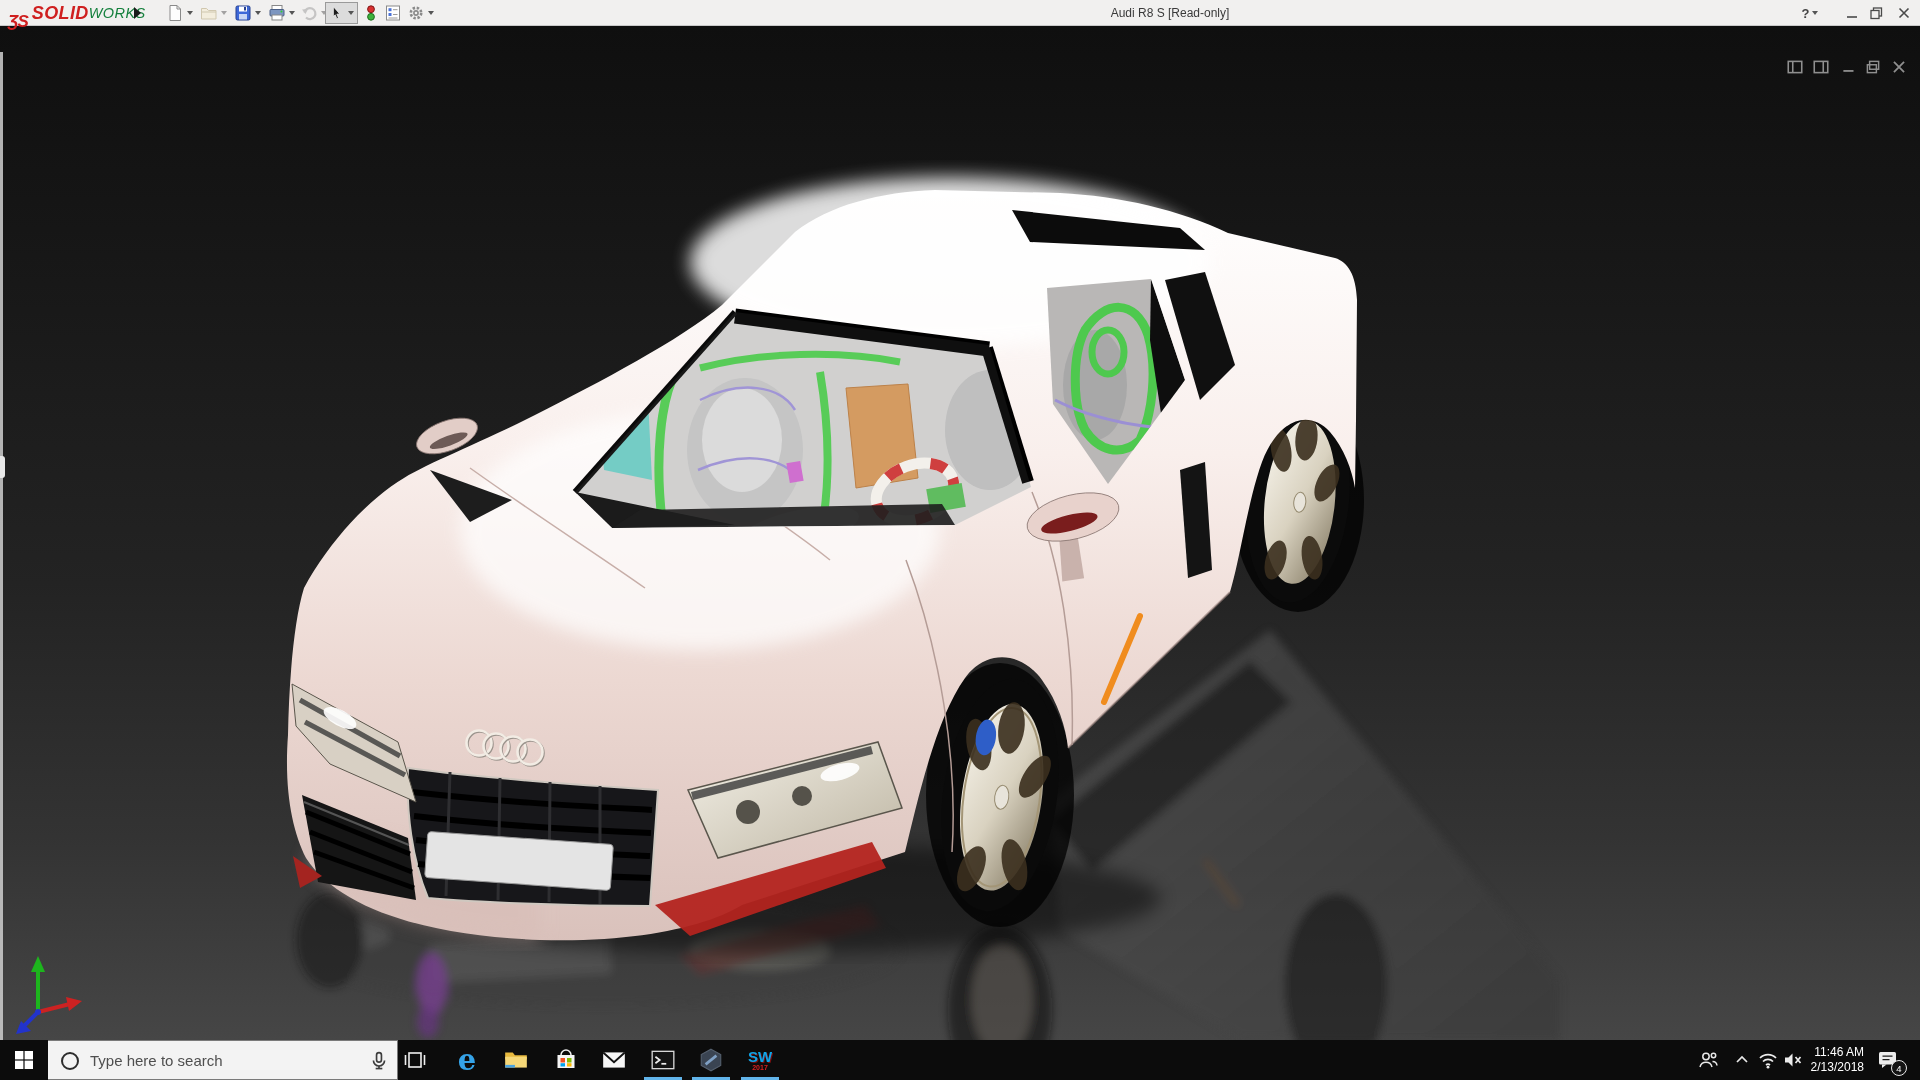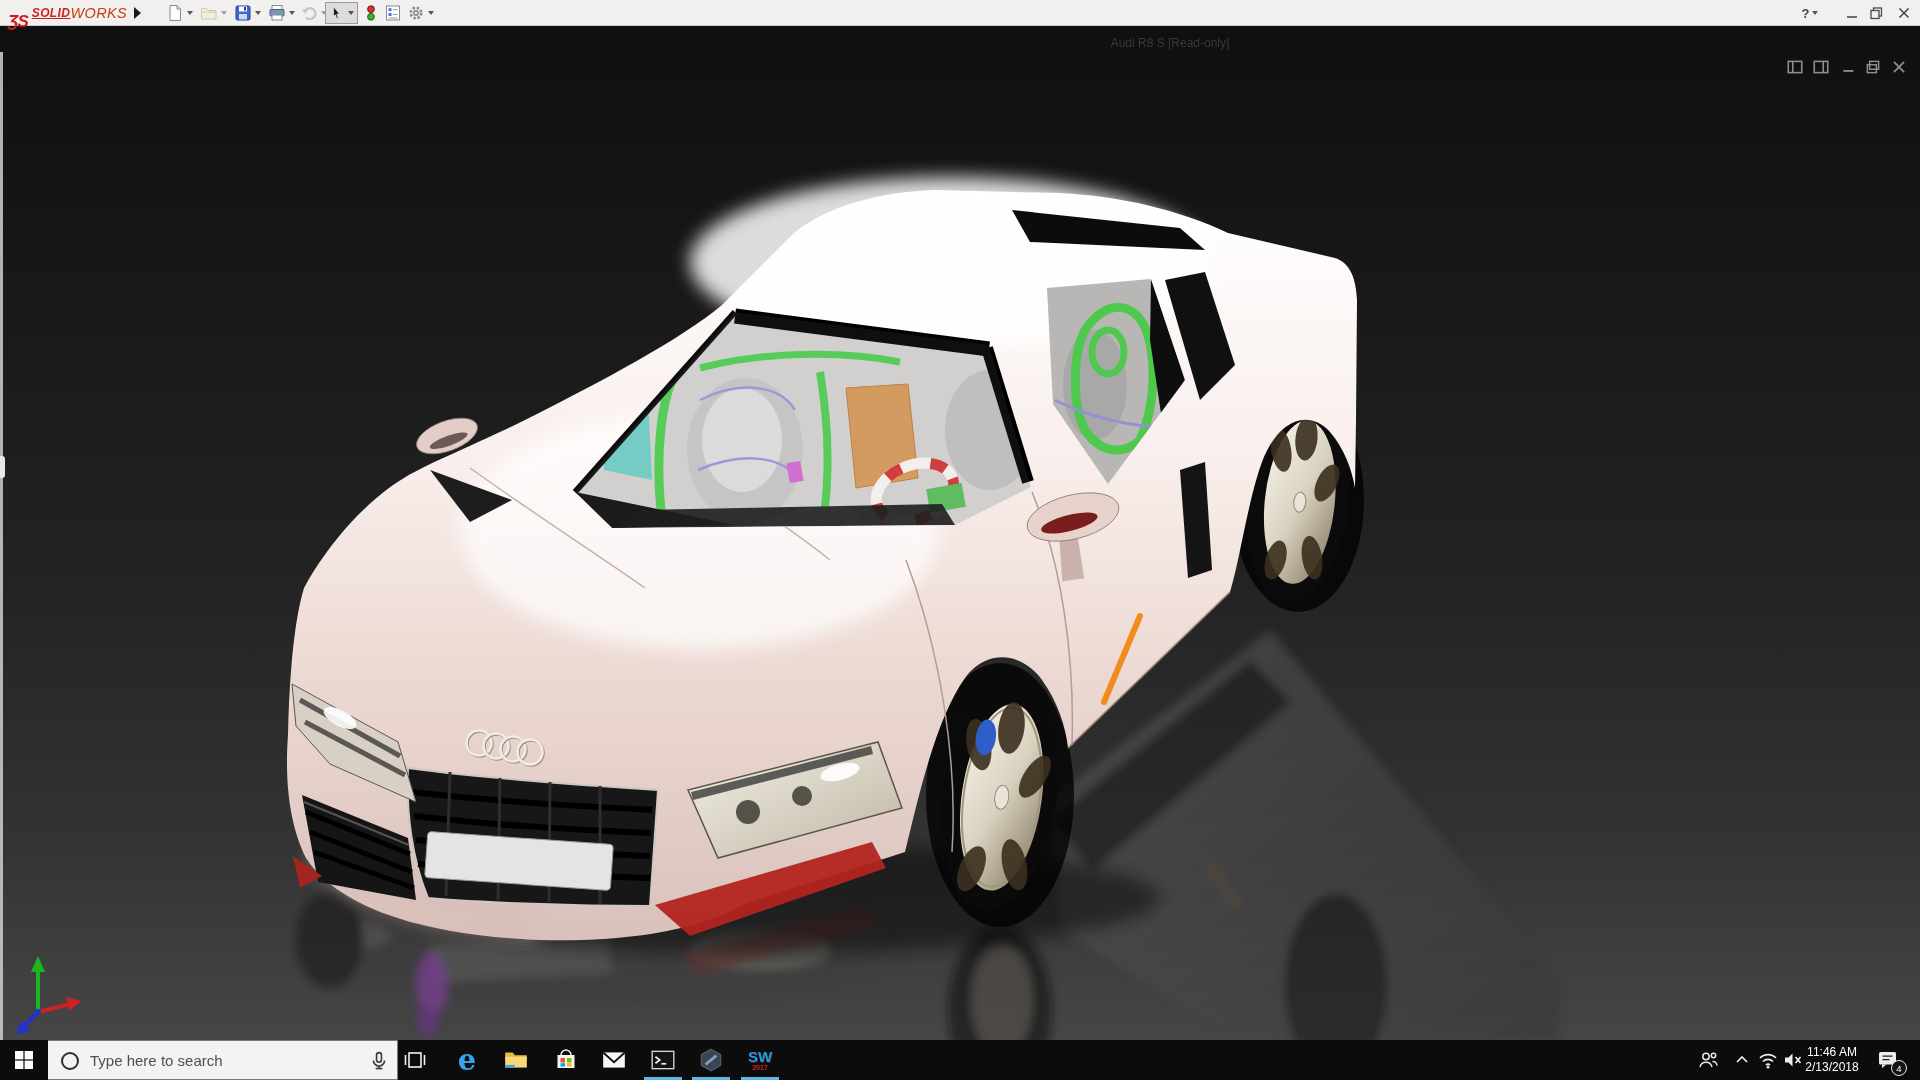--- a/index.html
+++ b/index.html
@@ -6,33 +6,33 @@
   html,body { width:1920px; height:1080px; overflow:hidden; background:#000;
               font-family:"Liberation Sans", sans-serif; }
   .screen { position:relative; width:1920px; height:1080px; }
 
   
   .titlebar { position:absolute; left:0; top:0; width:1920px; height:26px;
               background:var(--titlebar,#f1f0ef); border-bottom:1px solid #c9c9c9; z-index:30; }
   .sw-logo { position:absolute; left:8px; top:2px; height:22px; display:flex; align-items:center;
              color:var(--logo_red,#cf1f1f); font-style:italic; white-space:nowrap; }
   .sw-logo .mark  { font-size:17px; font-weight:bold; margin-right:4px; letter-spacing:-1px;margin-top:18px;}
-  .sw-logo .bold  { font-size:12px; font-weight:bold; letter-spacing:.4px;text-decoration:underline;}
-  .sw-logo .light { font-size:14.5px; font-weight:normal; letter-spacing:.4px; color:#c2410c;}
+  .sw-logo .bold  { font-size:18px; font-weight:bold; letter-spacing:.4px;}
+  .sw-logo .light { font-size:14.5px; font-weight:normal; letter-spacing:.4px; color:#15803d;}
   .flyout { position:absolute; left:130px; top:5px; width:14px; height:16px; display:flex;
             align-items:center; justify-content:center; }
   .flyout i { width:0; height:0; border-left:7px solid #1a1a1a; border-top:6px solid transparent;
               border-bottom:6px solid transparent; }
   .tbtn { position:absolute; top:2px; height:22px; display:flex; align-items:center; }
   .caret { width:0; height:0; border-top:4px solid #555; border-left:3.5px solid transparent;
            border-right:3.5px solid transparent; margin-left:3px; }
   .tbtn.disabled { opacity:.5; }
   .selectbox { background:#dcdcdc; border:1px solid #9a9a9a; padding:1px 3px; }
   .win-title { position:absolute; left:1040px; top:6px; width:260px; text-align:center;
-               font-size:12px; color:#3a3a3a;margin-top:30px; }
+               font-size:12px; color:#3a3a3a; }
   .wc { position:absolute; top:1px; width:24px; height:24px; display:flex; align-items:center;
         justify-content:center; }
   .help-q { font-size:13px; font-weight:bold; color:#444; }
 
   
   .viewport { position:absolute; left:0; top:26px; width:1920px; height:1014px;
               background:linear-gradient(180deg,#0f0f0f 0%,#161616 20%,#232323 55%,#333333 80%,#464646 100%); }
   .viewport svg.scene { position:absolute; left:0; top:0; pointer-events:none; }
   .left-strip { position:absolute; left:0; top:26px; width:3px; height:1014px; background:#cfcfcf;
                 opacity:.85; z-index:5; }
@@ -50,21 +50,21 @@
                border:1px solid #7a7a7a; border-left:none; display:flex; align-items:center; }
   .searchbox input { position:absolute; left:42px; width:260px; border:none; outline:none;
                      background:transparent; font-size:15px; color:#3f3f3f; }
   .searchbox input::placeholder { color:#4f4f4f; opacity:1; }
   .s-circle { position:absolute; left:12px; top:10px; }
   .s-mic { position:absolute; right:8px; top:10px; }
   .app { position:absolute; top:0; width:40px; height:40px; display:flex; align-items:center;
          justify-content:center; }
   .runline { position:absolute; bottom:0; height:3px; width:38px; background:var(--accent,#61b4ea); }
   .tray-ic { position:absolute; top:9px; width:22px; height:22px; }
-  .clock { position:absolute; left:1800px; top:5px; width:64px; text-align:center; color:#fff;
+  .clock { position:absolute; left:1800px; top:5px; width:64px; text-align:right; color:#fff;
            font-size:12px; line-height:15px; }
   .action { position:absolute; left:1876px; top:8px; width:26px; height:24px; }
   .badge { position:absolute; right:-5px; bottom:-4px; width:16px; height:16px; border-radius:50%;
            background:#141414; border:1px solid #e8e8e8; color:#fff; font-size:9.5px;
            display:flex; align-items:center; justify-content:center; }
 </style>
 </head>
 <body>
 
 <div class="screen">

